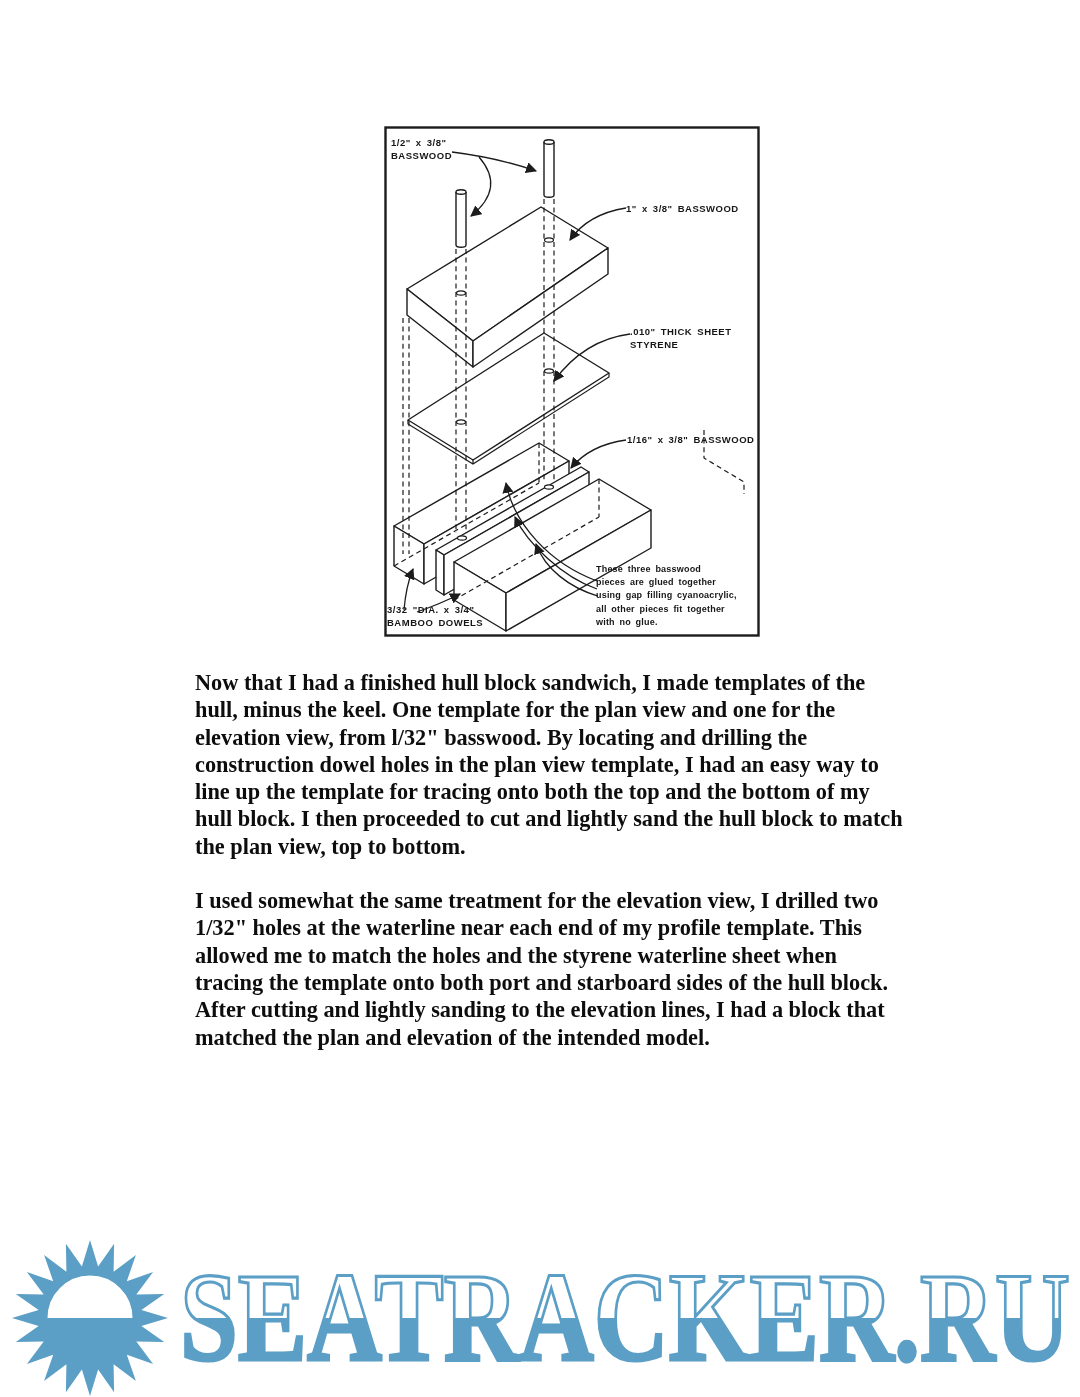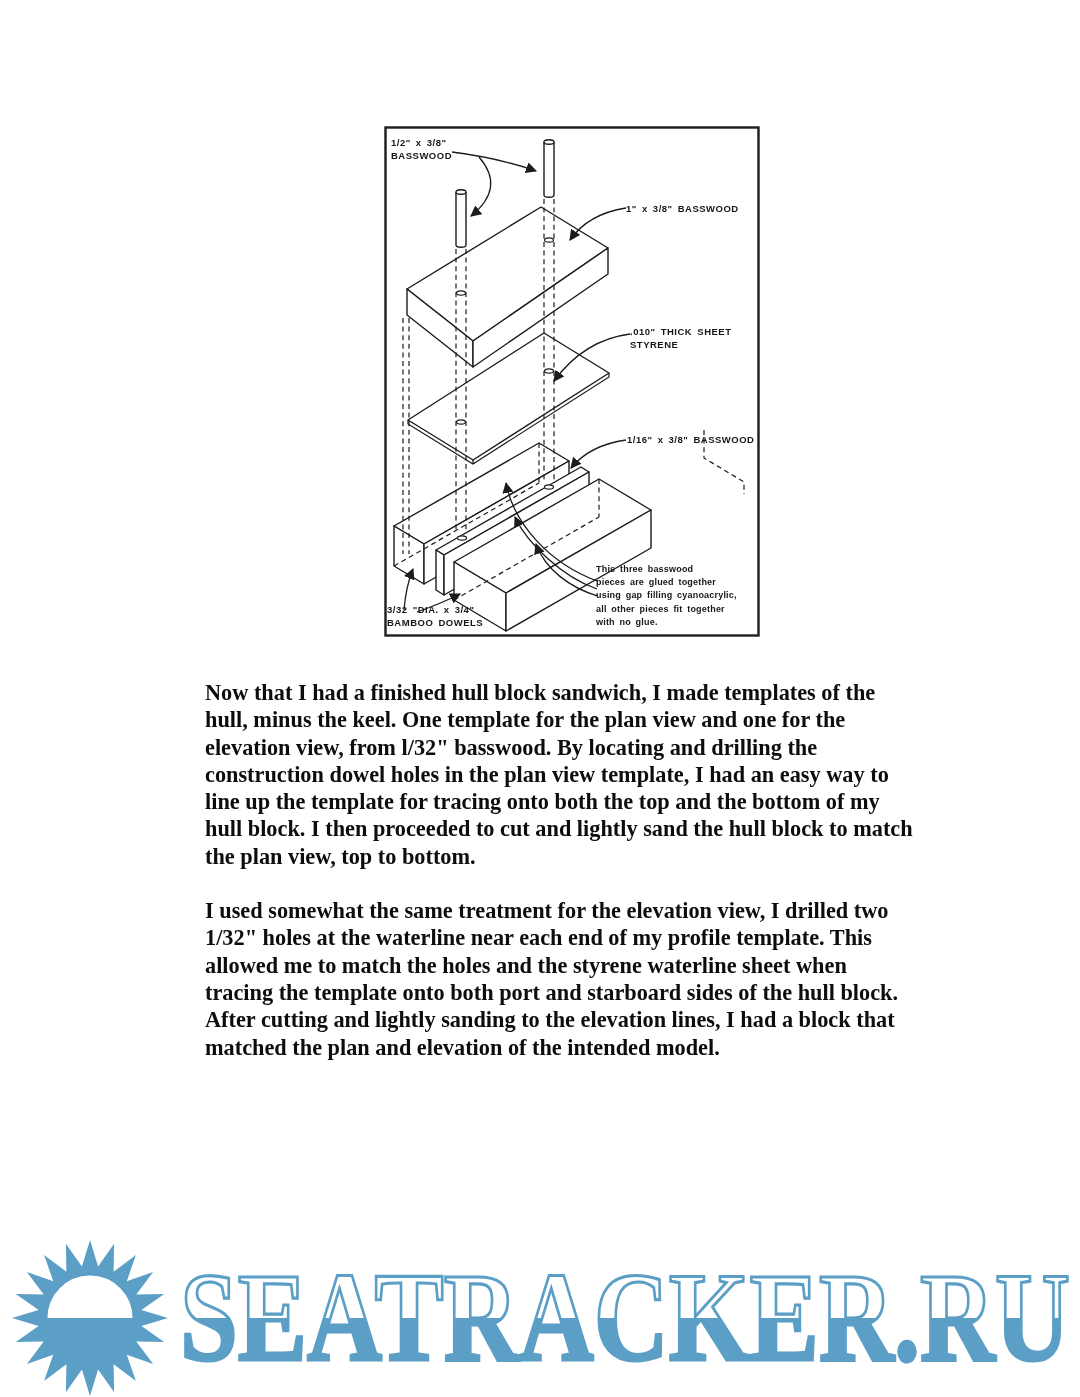--- a/index.html
+++ b/index.html
@@ -21,21 +21,21 @@
     font-weight:bold;font-size:9.5px;line-height:13px;color:#161616;
     letter-spacing:.5px;word-spacing:2px;white-space:pre;
   }
   .fig-note{font-size:9px;line-height:13.2px;letter-spacing:.2px;word-spacing:2px;}
   
   .bodytext{
     position:absolute;left:189px;top:663px;width:790px;
     font-family:"Liberation Serif",serif;font-weight:bold;
     font-size:22.3px;line-height:27.3px;color:#0d0d0d;
   }
-  .bodytext p{margin:16px;white-space:pre;}
+  .bodytext p{margin:6px;white-space:pre;}
   .bodytext p + p{margin-top:27px;}
   
   .watermark{position:absolute;left:0;top:1240px;width:1080px;height:157px;}
   .wm-text{
     font-family:"Liberation Serif",serif;font-weight:bold;
   }
 </style>
 </head>
 <body>
 
@@ -117,21 +117,21 @@
         <path class="lead" marker-end="url(#arr)" d="M33,486 Q56,478 76,468"></path>
       </g>
     </svg>
 
     <div class="fig-label" style="left:7px;top:10px;">1/2" x 3/8"
 BASSWOOD</div>
     <div class="fig-label" style="left:242px;top:76px;">1" x 3/8" BASSWOOD</div>
     <div class="fig-label" style="left:246px;top:199px;">.010" THICK SHEET
 STYRENE</div>
     <div class="fig-label" style="left:243px;top:307px;">1/16" x 3/8" BASSWOOD</div>
-    <div class="fig-label fig-note" style="left:212px;top:437px;">This three basswood
+    <div class="fig-label fig-note" style="left:212px;top:437px;">These three basswood
 pieces are glued together
 using gap filling cyanoacrylic,
 all other pieces fit together
 with no glue.</div>
     <div class="fig-label" style="left:3px;top:477px;">3/32 "DIA. x 3/4"
 BAMBOO DOWELS</div>
   </div>
 
   <div class="bodytext">
     <p>Now that I had a finished hull block sandwich, I made templates of the

